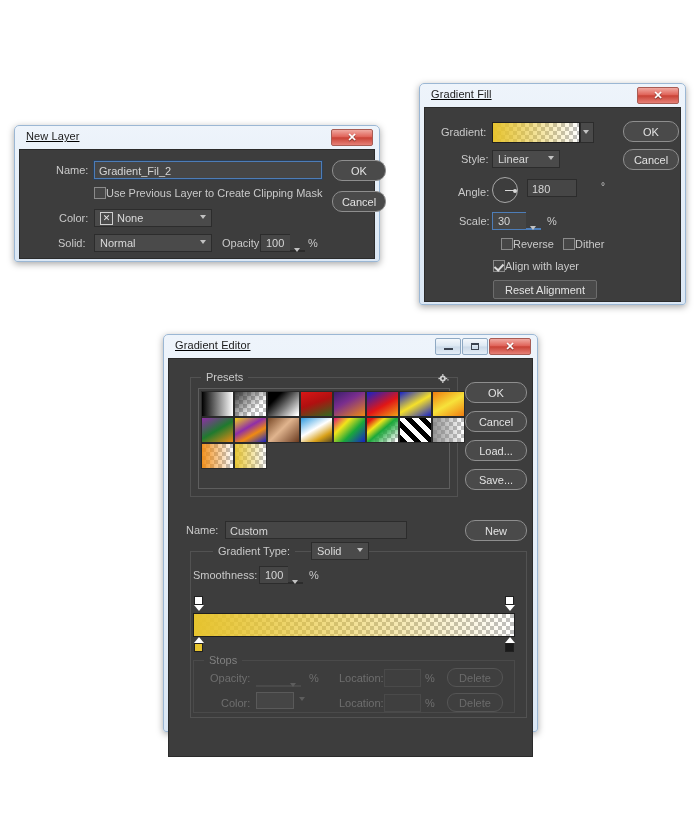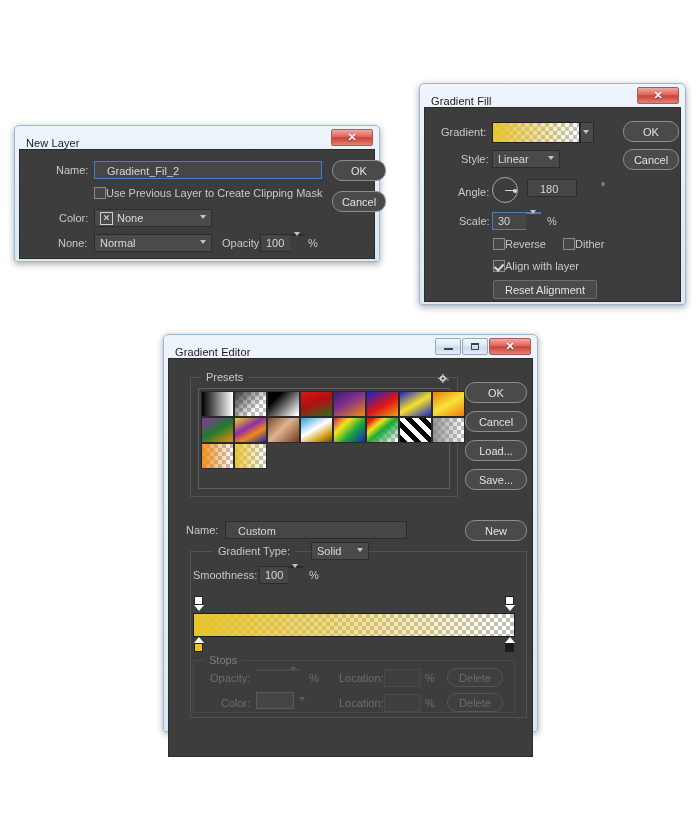--- a/index.html
+++ b/index.html
@@ -16,23 +16,24 @@
     position: absolute;
     background: linear-gradient(180deg,#eef4fb 0%, #dbe7f4 100%);
     border: 1px solid #9bb7d4;
     border-radius: 5px 5px 3px 3px;
     padding: 4px;
     box-shadow: 0 2px 7px rgba(0,0,0,.35);
   }
   .win-titlebar {
     height: 19px;
     display: flex;
-    align-items: flex-end;
+    align-items: flex-start;
     padding: 0 2px 0 7px;
     position: relative;
+    text-decoration: underline;
   }
   .win-title {
     font-size: 11px;
     color: #1b1b1b;
     letter-spacing: .1px;
     white-space: nowrap;
   }
   .win-btns {
     position: absolute;
     right: 2px; top: -1px;
@@ -71,21 +72,21 @@
   .lbl { color: #c9c9c9; font-size: 11px; white-space: nowrap; }
   .lbl-dim { color: #6e6e6e; font-size: 11px; white-space: nowrap; }
 
   
   .tfield {
     background: #464646;
     border: 1px solid #2c2c2c;
     color: #d6d6d6;
     font-size: 11px;
     font-family: "Liberation Sans", sans-serif;
-    padding: 1px 12px;
+    padding: 1px 4px;
     height: 18px;
     line-height: 16px;
   }
   .tfield.focus { border: 1px solid #4d7db8; outline: 1px solid #2c3f57; }
   .tfield.dim { background: #3f3f3f; border: 1px solid #4a4a4a; color: #6b6b6b; }
 
   .combo {
     background: #4a4a4a;
     border: 1px solid #2c2c2c;
     height: 18px;
@@ -103,21 +104,21 @@
   }
   .chev::before {
     content: ""; position: absolute; left: 0; top: 1px;
     border-left: 3.5px solid transparent;
     border-right: 3.5px solid transparent;
     border-top: 4px solid #c2c2c2;
   }
   .chev.dim::before { border-top-color: #5d5d5d; }
 
   .spin {
-    display: inline-flex; align-items: flex-start; height: 18px;
+    display: inline-flex; align-items: flex-end; height: 18px;
   }
   .spin .sv {
     background: #464646; border: 1px solid #2c2c2c; border-right: none;
     color: #d6d6d6; font-size: 11px; padding: 0 5px; line-height: 16px;
     min-width: 30px;
   }
   .spin .sa {
     background: #464646; border: 1px solid #2c2c2c;
     width: 15px; position: relative;
   }
@@ -262,21 +263,21 @@
     </div>
     <div class="psbtn" style="position:absolute;left:312px;top:41px;width:54px;">Cancel</div>
 
     <div style="position:absolute;left:39px;top:62px;" class="lbl">Color:</div>
     <div class="combo" style="position:absolute;left:74px;top:59px;width:118px;">
       <span style="display:inline-flex;align-items:center;justify-content:center;width:13px;height:13px;border:1px solid #cfcfcf;font-size:9px;color:#e6e6e6;margin-right:4px;">✕</span>
       <span class="cv">None</span>
       <span class="chev"></span>
     </div>
 
-    <div style="position:absolute;left:38px;top:87px;" class="lbl">None:</div>
+    <div style="position:absolute;left:38px;top:87px;" class="lbl">Solid:</div>
     <div class="combo" style="position:absolute;left:74px;top:84px;width:118px;">
       <span class="cv">Normal</span>
       <span class="chev"></span>
     </div>
     <div style="position:absolute;left:202px;top:87px;" class="lbl">Opacity:</div>
     <div class="spin" style="position:absolute;left:240px;top:84px;">
       <span class="sv">100</span>
       <span class="sa">
           <span class="chev" style="right:3px;"></span>
         </span>
@@ -320,21 +321,21 @@
 
     <div style="position:absolute;left:34px;top:107px;" class="lbl">Scale:</div>
     <div class="spin focus" style="position:absolute;left:67px;top:104px;">
       <span class="sv" style="min-width:34px;">30</span>
       <span class="sa">
           <span class="chev" style="right:3px;"></span>
         </span>
     </div>
     <div style="position:absolute;left:122px;top:107px;" class="lbl">%</div>
 
-    <div class="crow" style="position:absolute;left:68px;top:130px;">
+    <div class="crow" style="position:absolute;left:76px;top:130px;">
       <span class="cbox"></span>
       <span class="lbl">Reverse</span>
     </div>
     <div class="crow" style="position:absolute;left:138px;top:130px;">
       <span class="cbox"></span>
       <span class="lbl">Dither</span>
     </div>
     <div class="crow" style="position:absolute;left:68px;top:152px;">
       <span class="cbox checked"></span>
       <span class="lbl">Align with layer</span>

